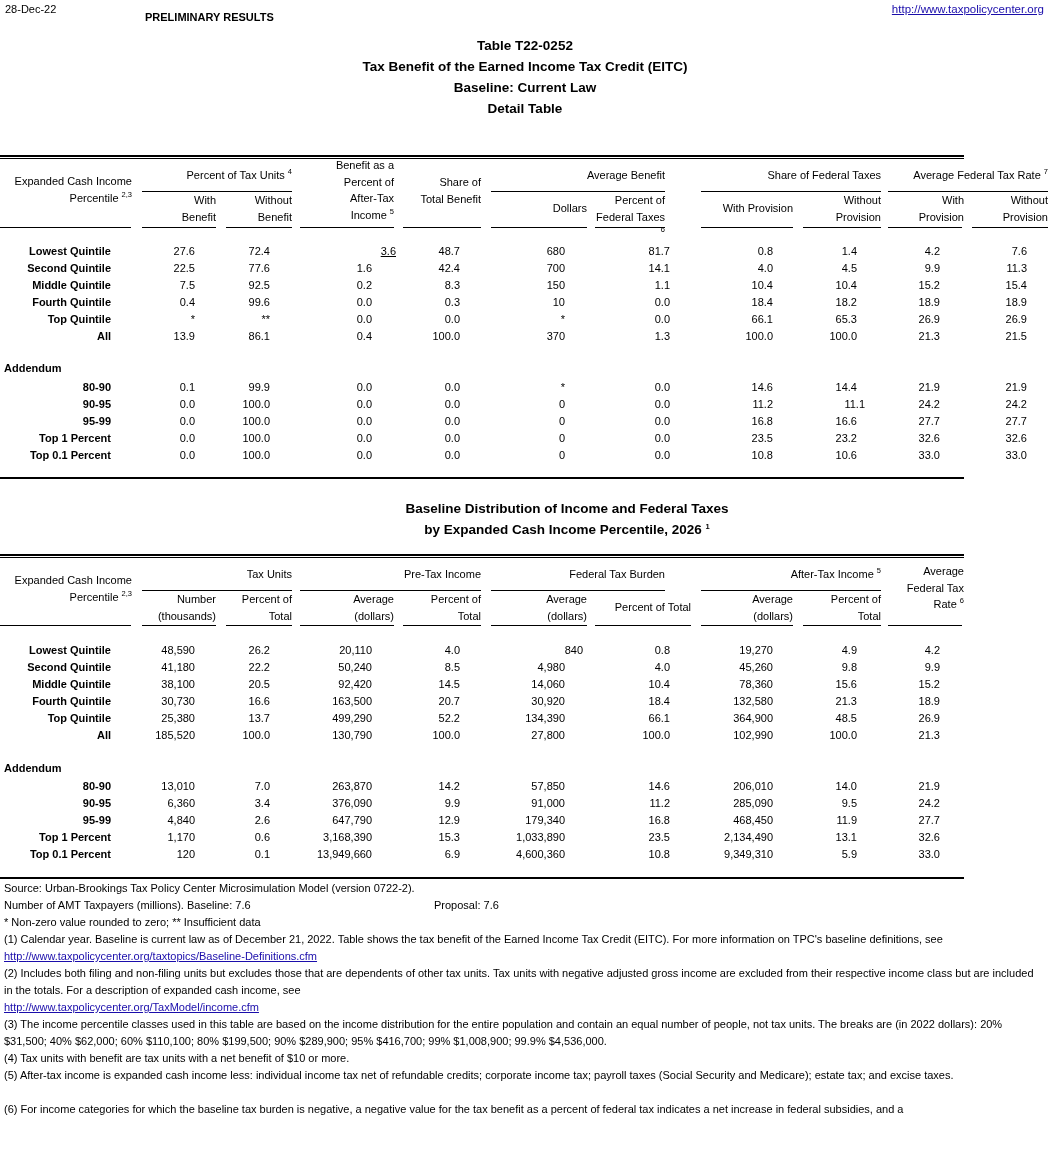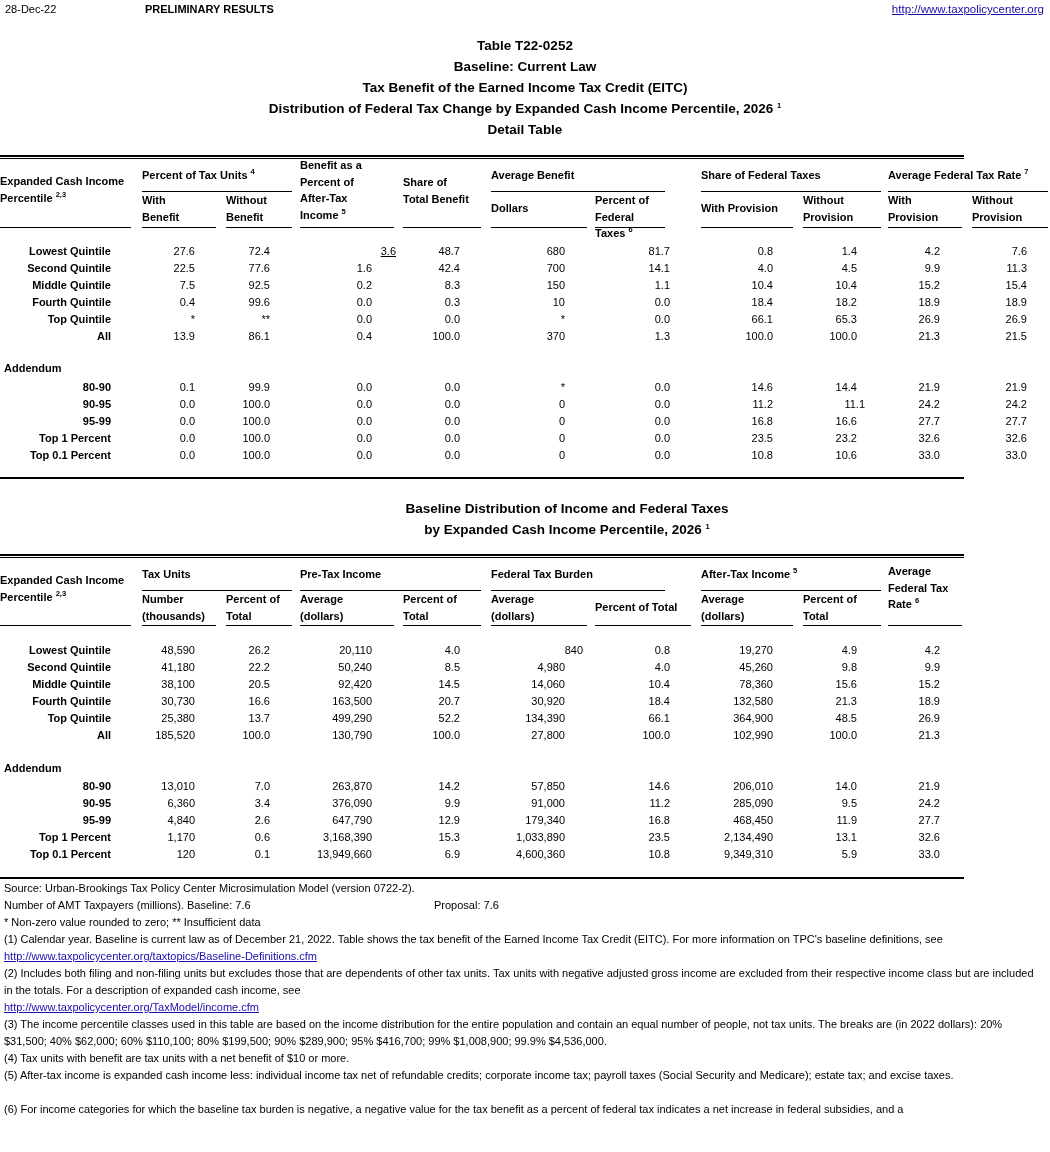--- a/index.html
+++ b/index.html
@@ -1,52 +1,51 @@
 <!DOCTYPE html>
 <html><head>
 <meta charset="utf-8">
 <style>
   html, body { margin: 0; padding: 0; background: #ffffff; }
   body { width: 1050px; height: 1152px; overflow: hidden; position: relative;
          font-family: "Liberation Sans", "DejaVu Sans", sans-serif; color: #000; font-size: 11px; }
   .abs { position: absolute; }
   .hdr-date { left: 5px; top: 3px; font-size: 11px; }
-  .hdr-prelim { left: 145px; top: 3px; font-size: 11px; font-weight: bold; }
+  .hdr-prelim { left: 145px; top: 11px; font-size: 11px; font-weight: bold; }
   .hdr-link { right: 6px; top: 3px; font-size: 11.5px; color: #1a0dab; text-decoration: underline; }
   .title-block { left: 0; width: 1050px; text-align: center; font-weight: bold; font-size: 13.5px; line-height: 21px; }
   .title-block div { white-space: nowrap; }
   sup { font-size: 7.5px; vertical-align: super; line-height: 0; }
 
   .tbl { position: absolute; left: 0; width: 964px; }
   .rule-double { position: absolute; left: 0; width: 964px; height: 4px; border-top: 2px solid #000; border-bottom: 1px solid #000; box-sizing: border-box; }
   .rule-thick { position: absolute; left: 0; width: 964px; height: 0; border-top: 2px solid #000; }
-  .hcell { position: absolute; text-align: left; font-weight: bold; font-size: 11px; line-height: 16.5px; }
+  .hcell { position: absolute; text-align: right; font-weight: normal; font-size: 11px; line-height: 16.5px; }
   .uline { position: absolute; height: 0; border-top: 1px solid #000; }
   .row { position: absolute; left: 0; width: 964px; height: 17px; font-size: 11px; line-height: 17px; }
   .row .label { position: absolute; left: 0; width: 111px; text-align: right; font-weight: bold; }
   .row .v { position: absolute; text-align: right; }
   .addendum-label { position: absolute; left: 4px; font-size: 11px; font-weight: bold; }
 
   .notes { position: absolute; left: 4px; top: 880px; width: 1040px; font-size: 11px; line-height: 17px; }
   .notes div { white-space: normal; }
   .notes a { color: #1a0dab; text-decoration: underline; }
   .amt-proposal { position: absolute; left: 430px; }
 </style>
 </head>
 <body>
 
 <div class="abs hdr-date">28-Dec-22</div>
 <div class="abs hdr-prelim">PRELIMINARY RESULTS</div>
 <a class="abs hdr-link">http://www.taxpolicycenter.org</a>
 
 <div class="abs title-block" style="top:35px;">
   <div>Table T22-0252</div>
+  <div>Tax Benefit of the Earned Income Tax Credit (EITC)</div>
   <div>Baseline: Current Law</div>
-  <div>Tax Benefit of the Earned Income Tax Credit (EITC)</div>
-  <div><span>Distribution of Federal Tax Change by Expanded Cash Income Percentile, 2026</span> <sup>1</sup></div>
   <div>Detail Table</div>
 </div>
 
 <div class="tbl" style="top:0;">
   <div class="rule-double" style="top:155px;"></div>
 
   <div class="hcell" style="left:0;width:132px;top:173px;">
     <div>Expanded Cash Income</div>
     <div><span>Percentile</span> <sup>2,3</sup></div>
   </div>

